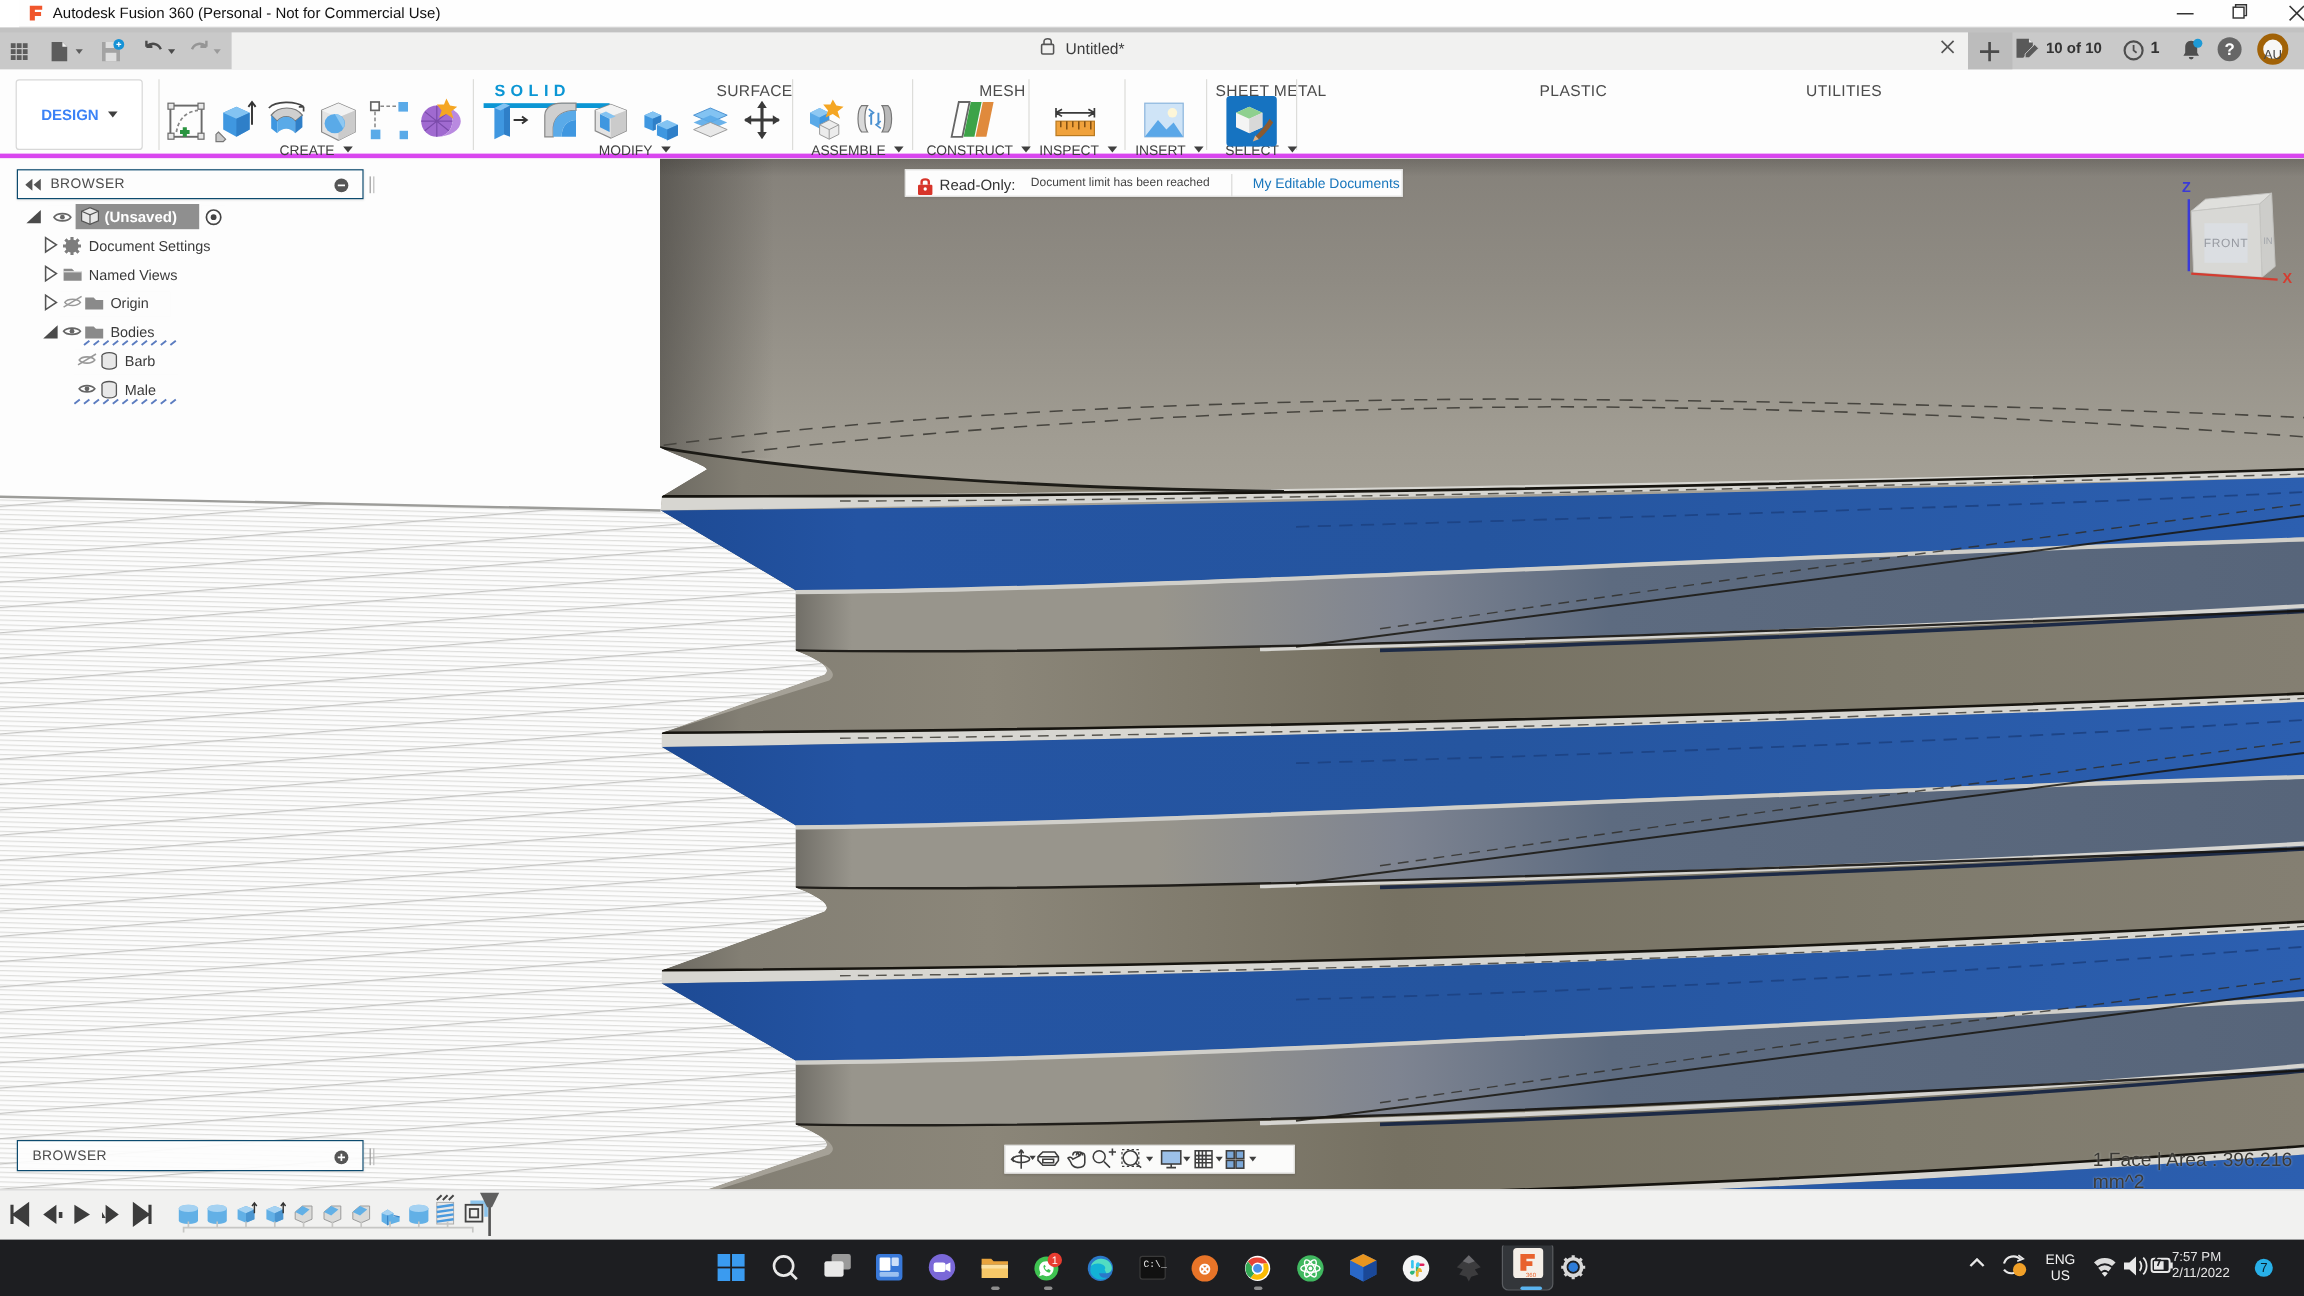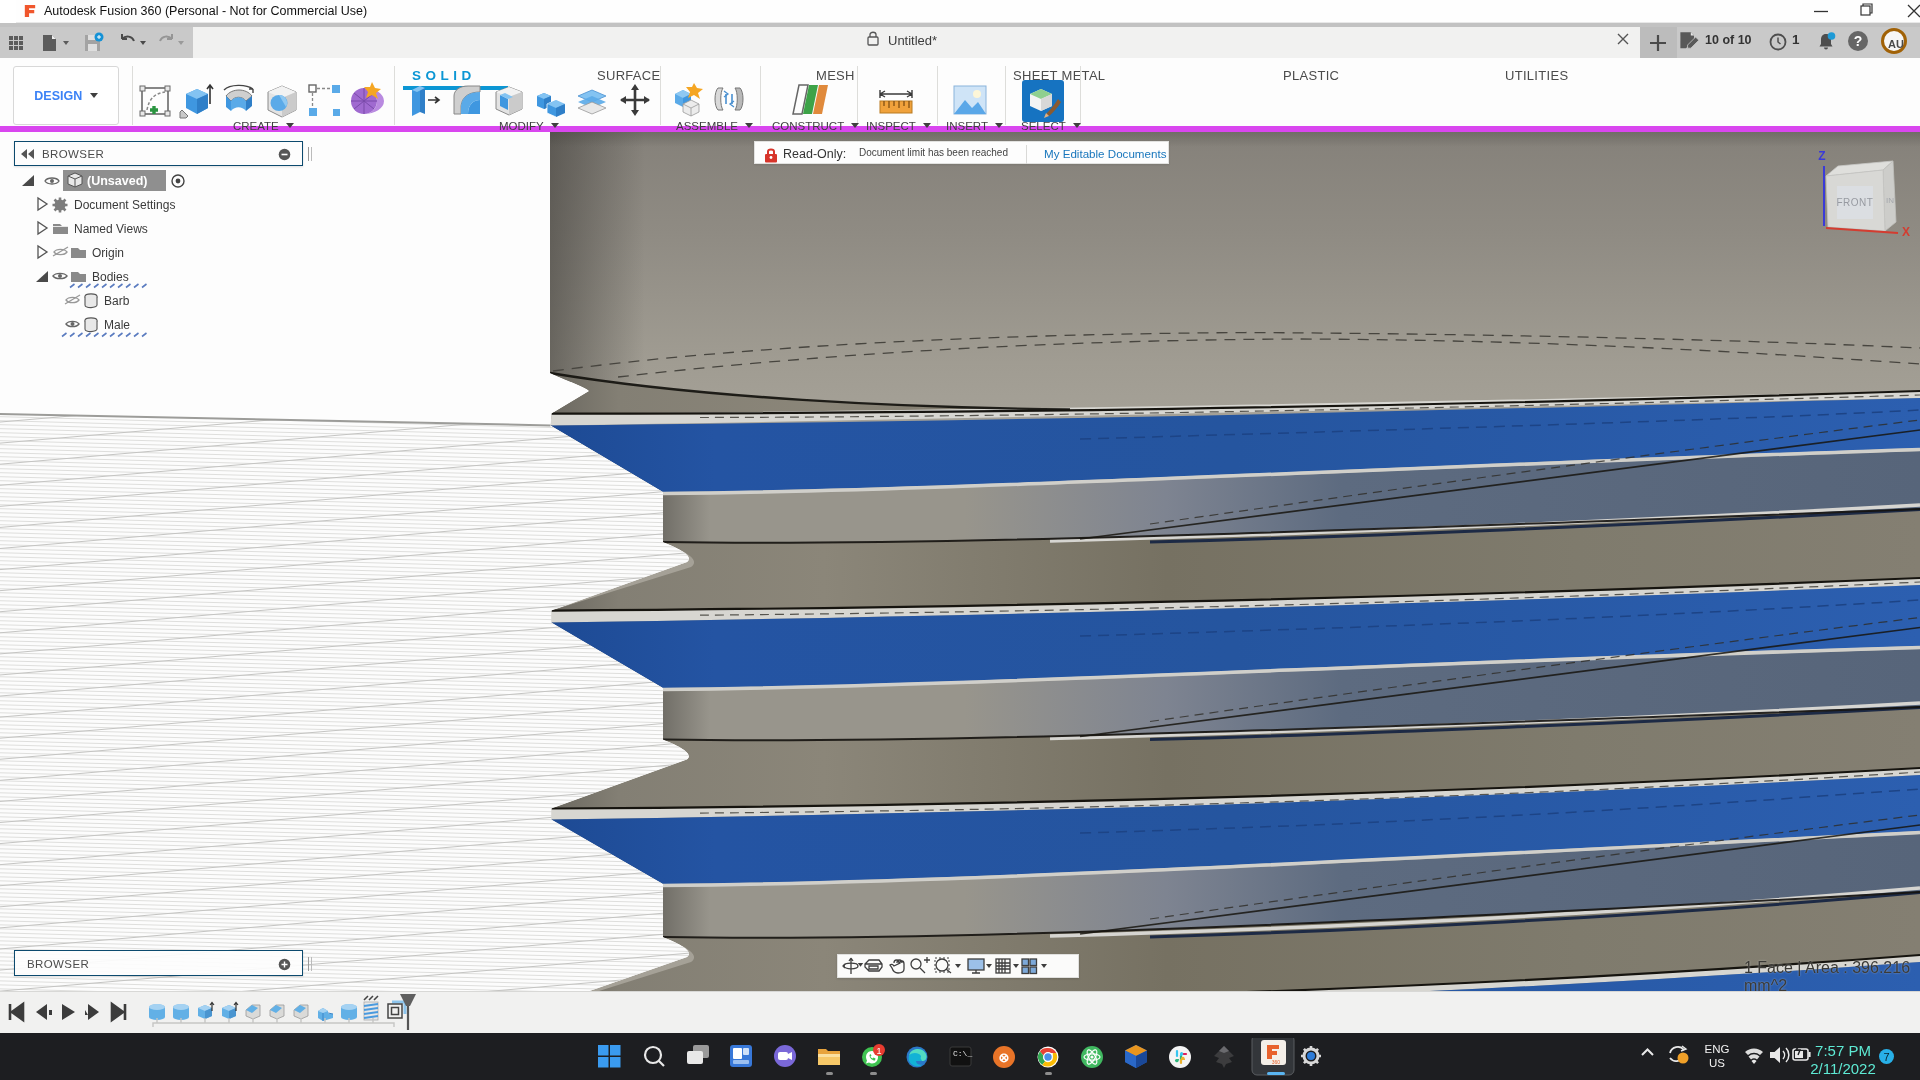--- a/index.html
+++ b/index.html
@@ -2,21 +2,21 @@
 <html><head><meta charset="utf-8">
 <style>
 *{margin:0;padding:0;box-sizing:border-box}
 html,body{width:1920px;height:1080px;overflow:hidden;font-family:"Liberation Sans",sans-serif;background:#fff}
 .abs{position:absolute}
 #titlebar{position:absolute;left:16px;top:0;width:1920px;height:23px;background:#fefefe;border-bottom:1px solid #e8e8e8}
 #titlebar .tt{position:absolute;left:46px;top:4px;font-size:12.5px;color:#111}
 #qabar{position:absolute;left:0;top:23px;width:1920px;height:35px;background:#c9c9c9}
 #qabar .topstrip{position:absolute;left:0;top:0;width:1920px;height:4px;background:#c2c2c2}
 #doctab{position:absolute;left:193px;top:27px;width:1447px;height:31px;background:#f1f1f0}
-#ribbon{position:absolute;left:0;top:58px;width:1920px;height:74px;background:#fdfdfd;border-bottom:6px solid #d946ef}
+#ribbon{position:absolute;left:0;top:58px;width:1920px;height:74px;background:#fdfdfd;border-bottom:4px solid #d946ef}
 .rtab{position:absolute;top:10px;font-size:13px;color:#4b4b4b;letter-spacing:.3px}
 .rsep{position:absolute;width:1px;background:#ddddda}
 .rlabel{position:absolute;top:62px;font-size:11.5px;color:#3f3f3f;white-space:nowrap}
 .car{display:inline-block;width:0;height:0;border-left:4px solid transparent;border-right:4px solid transparent;border-top:5px solid #3f3f3f;vertical-align:2px;margin-left:4px}
 #designbtn{position:absolute;left:13px;top:8px;width:106px;height:59px;background:#fff;border:1px solid #d8d8d8;border-radius:3px;text-align:center;line-height:59px;font-size:12.5px;font-weight:bold;color:#3b82f6}
 .panelbox{position:absolute;background:rgba(253,253,253,.92);border:1px solid #0c4a6e;box-shadow:0 1px 2px rgba(0,0,0,.12)}
 .ptitle{font-size:11.5px;color:#4c4c4c;letter-spacing:.4px}
 #readonly{position:absolute;left:754px;top:141px;width:415px;height:23px;background:#fdfdfd;border:1px solid #e2e2e0;box-shadow:0 1px 2px rgba(0,0,0,.1)}
 #readonly span{position:absolute;top:5px;font-size:12.5px;white-space:nowrap}
 #timeline{position:absolute;left:0;top:991px;width:1920px;height:42px;background:#f1f1f0;border-top:1px solid #d8d8d6}
@@ -97,21 +97,21 @@
  <div class="abs" style="left:1792px;top:9px;font-size:13.5px;color:#333;font-weight:bold">1</div>
  <svg class="abs" style="left:1814px;top:7px" width="24" height="24" viewBox="0 0 24 24">
       <path d="M12,4 C8.5,4 7,6.5 7,9.5 L7,14 L5.5,16.5 L18.5,16.5 L17,14 L17,9.5 C17,6.5 15.5,4 12,4 Z" fill="#4e4e4e"></path>
       <path d="M10,17.5 a2,2 0 0 0 4,0 Z" fill="#4e4e4e"></path>
       <circle cx="17.5" cy="6" r="3.8" fill="#1e9ad6"></circle>
     </svg>
  <svg class="abs" style="left:1846px;top:6px" width="24" height="24" viewBox="0 0 24 24">
       <circle cx="12" cy="12" r="10" fill="#666"></circle>
       <text x="12" y="17" font-size="14" font-weight="bold" fill="#fff" text-anchor="middle" font-family="Liberation Sans,sans-serif">?</text>
     </svg>
- <div class="abs" style="left:1881px;top:5px;width:26px;height:26px;border-radius:50%;background:#f7f7f7;border:3px solid #a16207;text-align:right;line-height:26px;font-size:11px;font-weight:bold;color:#4a4a4a">AU</div>
+ <div class="abs" style="left:1881px;top:5px;width:26px;height:26px;border-radius:50%;background:#f7f7f7;border:5px solid #a16207;text-align:center;line-height:26px;font-size:11px;font-weight:normal;color:#4a4a4a">AU</div>
 </div>
 
 <div id="ribbon">
  <div class="rtab" style="top:10px;left:412px;color:#0b96d4;font-weight:bold;letter-spacing:4.5px;font-size:13.5px">SOLID</div>
  <div class="abs" style="left:403px;top:28px;width:105px;height:4px;background:#0b96d4"></div>
  <div class="rtab" style="left:597px">SURFACE</div>
  <div class="rtab" style="left:816px">MESH</div>
  <div class="rtab" style="left:1013px">SHEET METAL</div>
  <div class="rtab" style="left:1283px">PLASTIC</div>
  <div class="rtab" style="left:1505px">UTILITIES</div>
@@ -770,18 +770,18 @@
         <path d="M153,13 A6,6 0 0 1 153,21 M156,10 A10,10 0 0 1 156,24" stroke="#e8e8e8" stroke-width="1.5" fill="none"></path>
       </g>
  <g stroke="#e8e8e8" fill="none" stroke-width="1.6">
         <rect x="163" y="11" width="15" height="11" rx="2"></rect>
         <path d="M179.5,14 L179.5,19" stroke-width="2.2"></path>
         <rect x="165" y="13" width="8" height="7" fill="#e8e8e8" stroke="none"></rect>
         <path d="M170,6 L166,12 L170,12 L168,17" stroke="#1d1e21" stroke-width="1.4"></path>
       </g>
 </svg>
 
-<div class="abs" style="left:1810px;top:9px;width:66px;font-size:15px;color:#5eead4;text-align:center">
+<div class="abs" style="left:1810px;top:9px;width:66px;font-size:11px;color:#e5e5e5;text-align:left">
       <div>7:57 PM</div>
       <div style="margin-top:1px">2/11/2022</div>
     </div>
 <div class="abs" style="left:1879px;top:16px;width:15px;height:15px;border-radius:50%;background:#28b0e8;color:#08222e;font-size:11px;text-align:center;line-height:17px">7</div>
 </div>
 
 </body></html>

